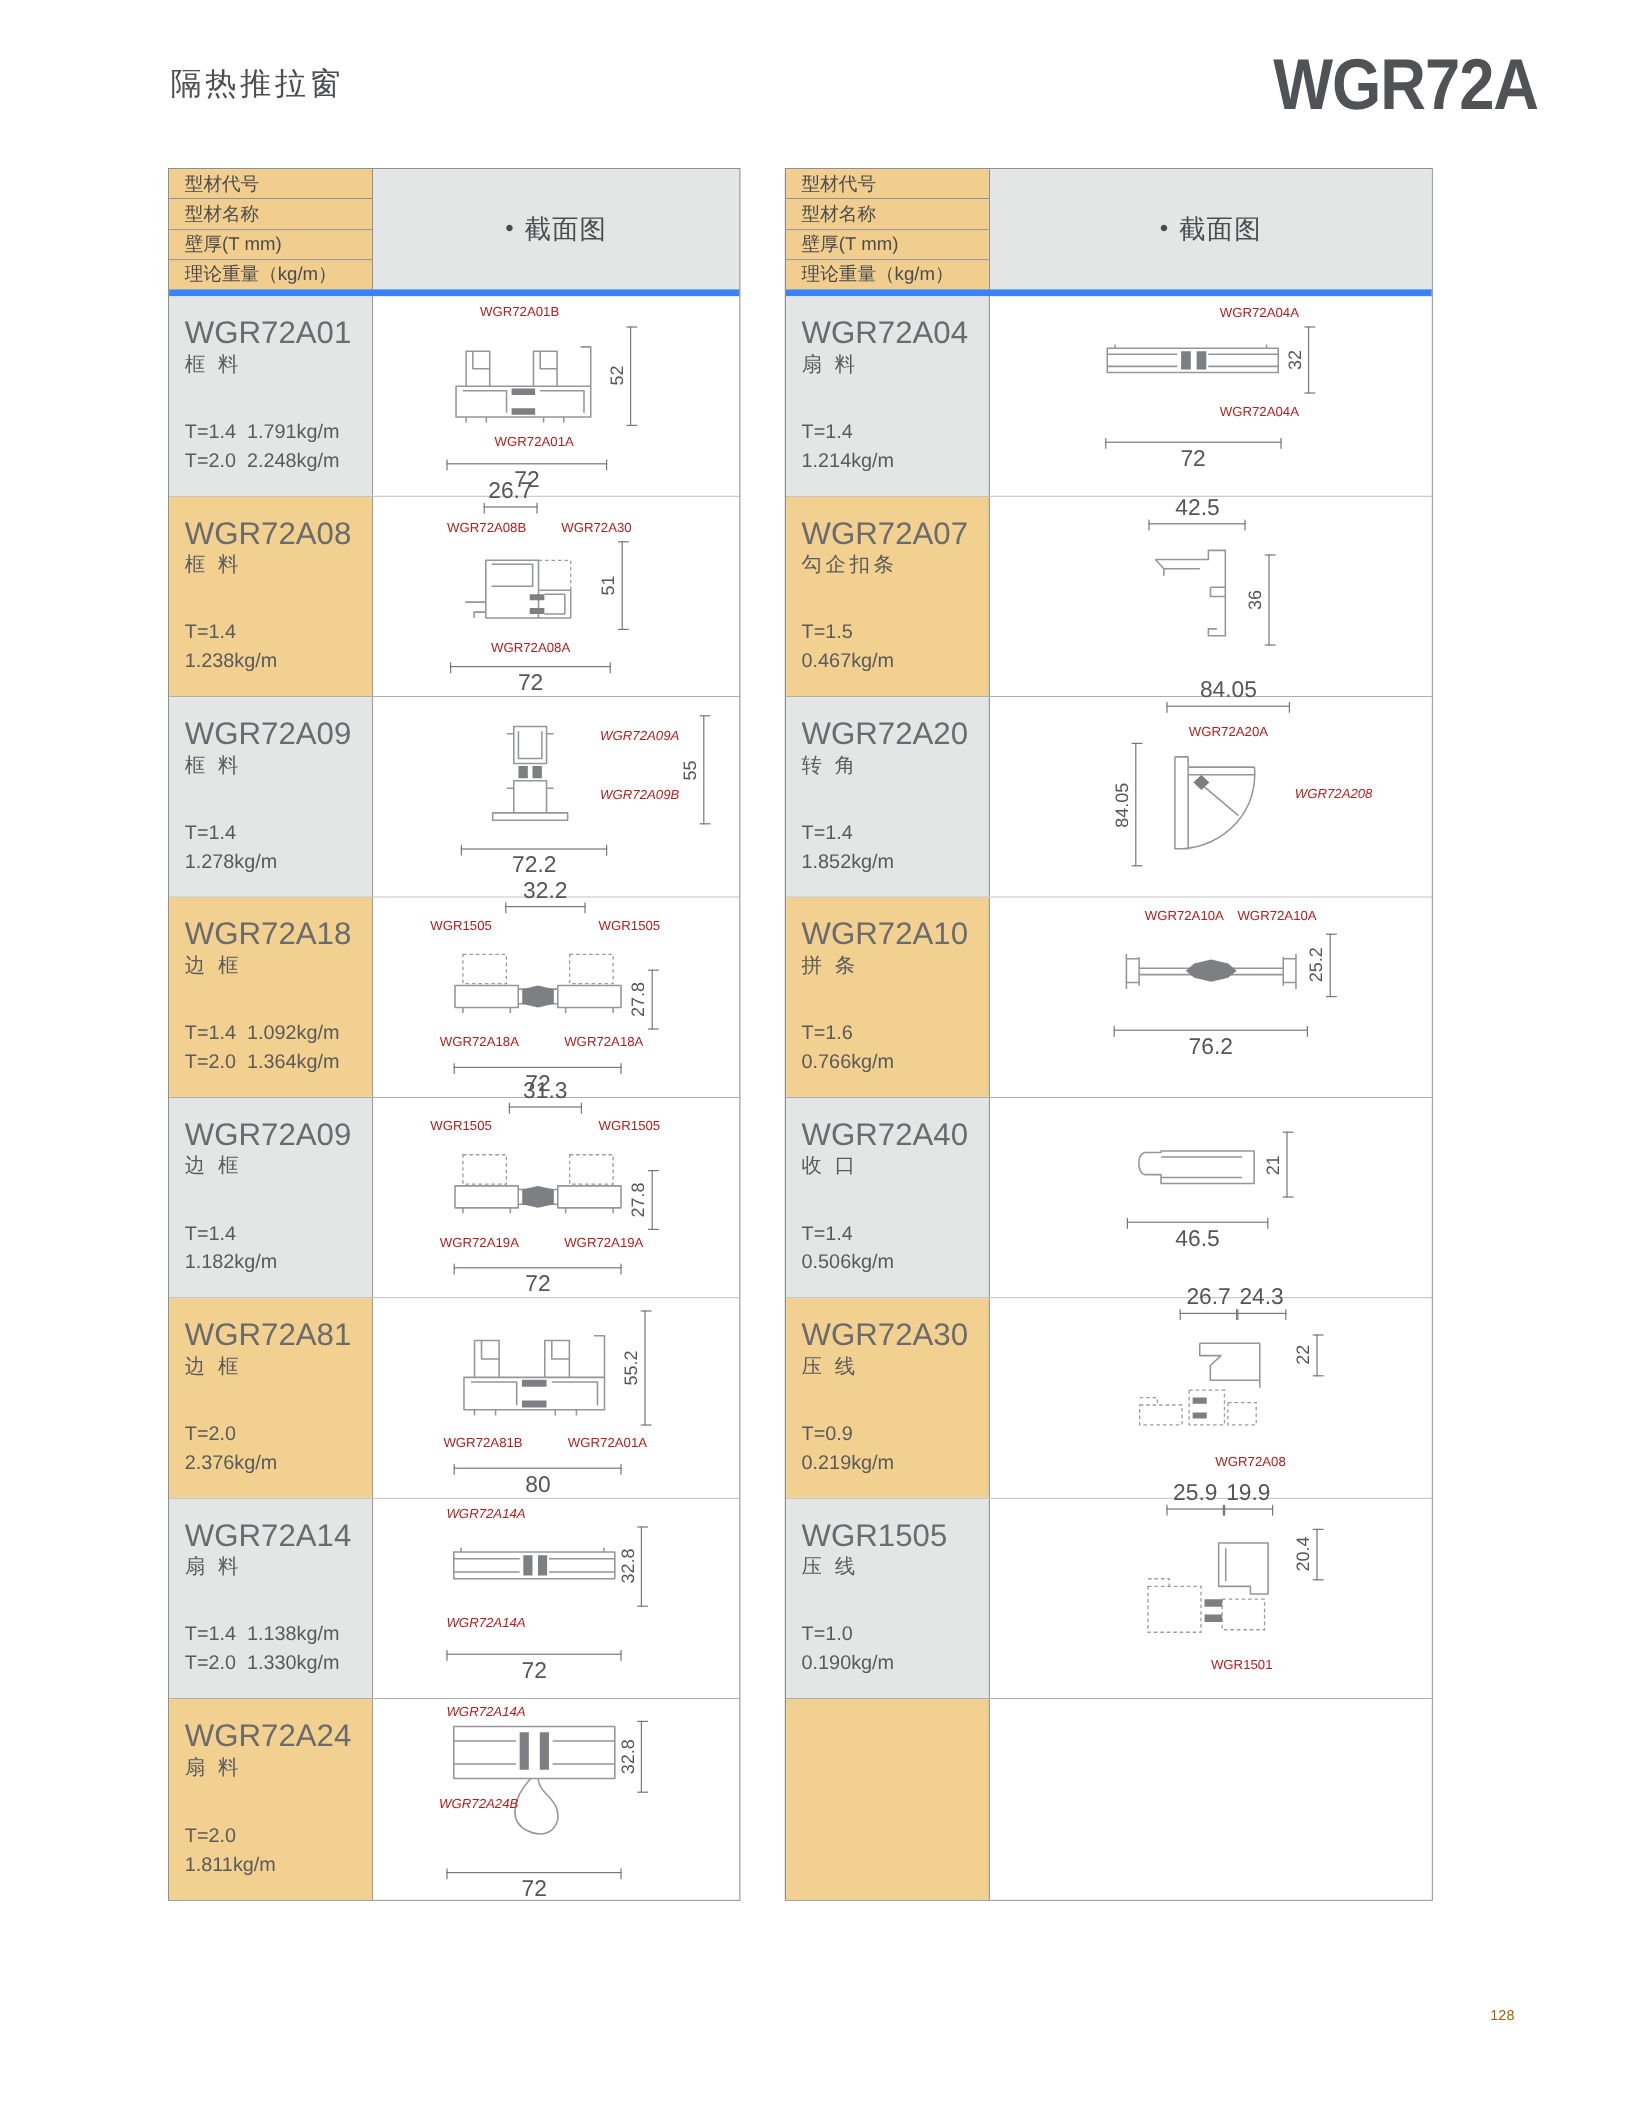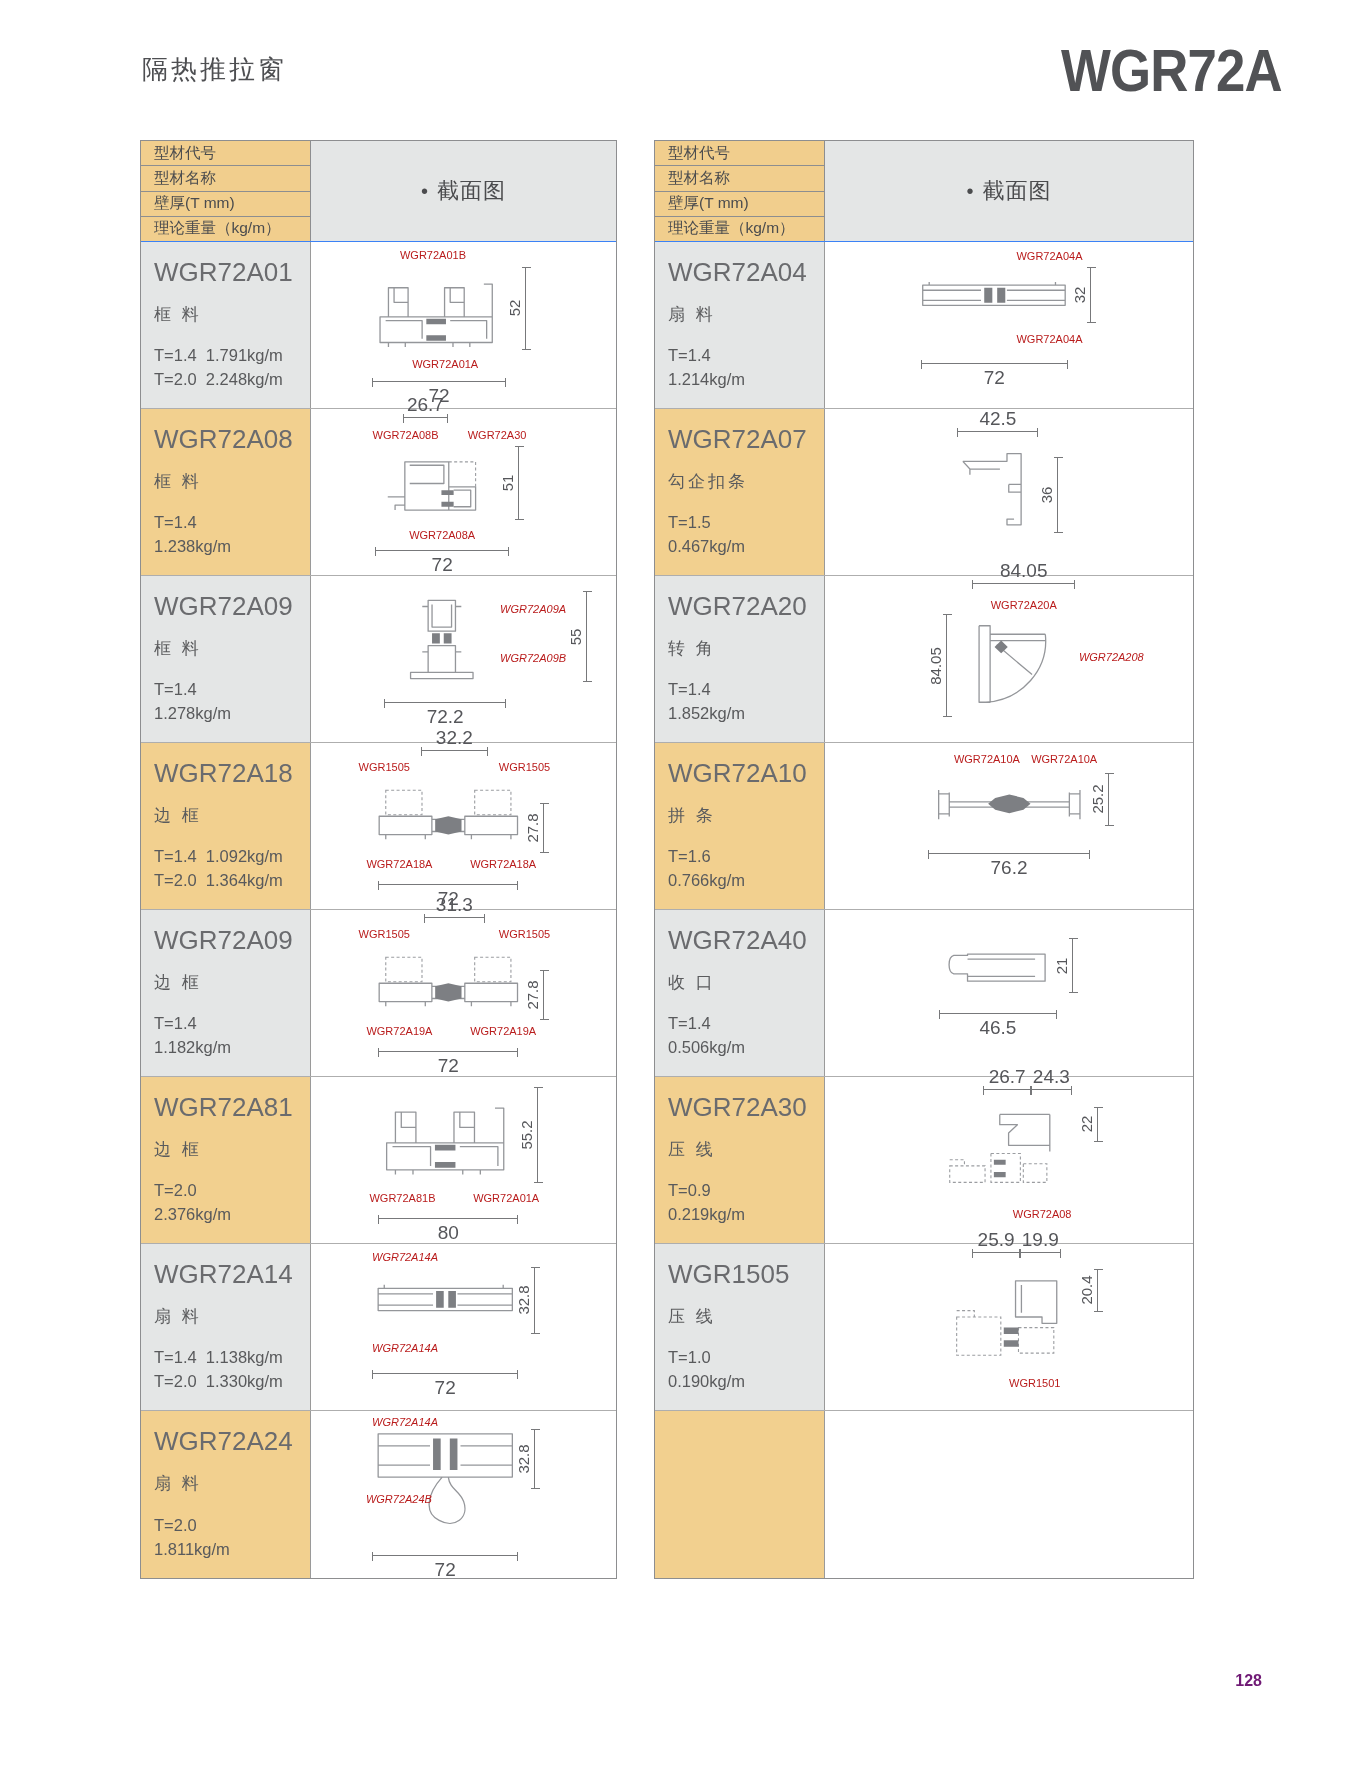--- a/index.html
+++ b/index.html
@@ -1,43 +1,43 @@
 <!DOCTYPE html>
 <html><head>
 <meta charset="utf-8">
 <style>
   html,body{margin:0;padding:0;background:#ffffff;}
   .page{position:relative;width:1358px;height:1772px;background:#ffffff;overflow:hidden;
         font-family:"Liberation Sans","DejaVu Sans",sans-serif;color:#55565a;}
   .title-cn{position:absolute;left:142px;top:52px;font-size:26px;letter-spacing:3px;color:#4e4f52;font-weight:500;}
   .title-code{position:absolute;right:76px;top:36px;font-size:60px;font-weight:700;color:#515255;
               letter-spacing:-1px;transform:scaleX(.88);transform-origin:100% 50%;}
-  .page-num{position:absolute;right:96px;top:1672px;font-size:16px;font-weight:700;color:#701a75;}
+  .page-num{position:absolute;right:96px;top:1672px;font-size:12px;font-weight:400;color:#a16207;}
 
   .ptable{position:absolute;top:140px;border:1px solid #8d8e90;box-sizing:border-box;background:#fff;}
   .ptable-left{left:140px;width:477px;}
   .ptable-right{left:654px;width:540px;}
 
-  .thead{display:flex;height:100px;border-bottom:1px solid #3b82f6;}
+  .thead{display:flex;height:100px;border-bottom:6px solid #3b82f6;}
   .thead-l{width:170px;box-sizing:border-box;border-right:1px solid #8d8e90;display:flex;flex-direction:column;}
   .hrow{flex:1;background:#F1CE8D;display:flex;align-items:center;padding-left:13px;
         font-size:15.5px;color:#4b4c4e;border-bottom:1px solid #8d8e90;box-sizing:border-box;white-space:nowrap;}
   .hrow:last-child{border-bottom:none;}
   .thead-r{flex:1;background:#E4E6E6;display:flex;align-items:center;justify-content:center;gap:8px;
            font-size:22px;color:#4b4c4e;letter-spacing:1px;}
   .bullet{font-size:20px;line-height:1;}
 
   .trow{display:flex;height:167px;border-bottom:1px solid #aeaeae;box-sizing:border-box;}
   .trow:last-child{border-bottom:none;}
   .info{width:170px;box-sizing:border-box;border-right:1px solid #9a9a9a;
         padding:16px 10px 16px 13px;display:flex;flex-direction:column;}
   .info.gray{background:#E4E6E6;}
   .info.yellow{background:#F2D08F;}
   .code{font-size:26px;color:#6a6b6e;line-height:1.1;}
-  .pname{font-size:17px;color:#5a5b5d;letter-spacing:3px;margin-top:16px;}
+  .pname{font-size:17px;color:#5a5b5d;letter-spacing:3px;margin-top:0;}
   .specs{margin-top:auto;font-size:16.5px;color:#595a5c;line-height:1.5;white-space:pre-wrap;}
   .diagram{flex:1;position:relative;background:#ffffff;}
 
   .ann-txt{position:absolute;font-size:11px;color:#b91c1c;white-space:nowrap;transform:translateX(-50%);}
   .ann-txt.left{transform:none;font-style:italic;}
 
   .hdim{position:absolute;height:0;border-top:1px solid #77787a;}
   .hdim::before,.hdim::after{content:'';position:absolute;top:-4px;width:1px;height:9px;background:#77787a;}
   .hdim::before{left:0;}.hdim::after{right:0;}
   .hdim .dl{position:absolute;left:50%;transform:translateX(-50%);font-size:19px;color:#55565a;white-space:nowrap;}

